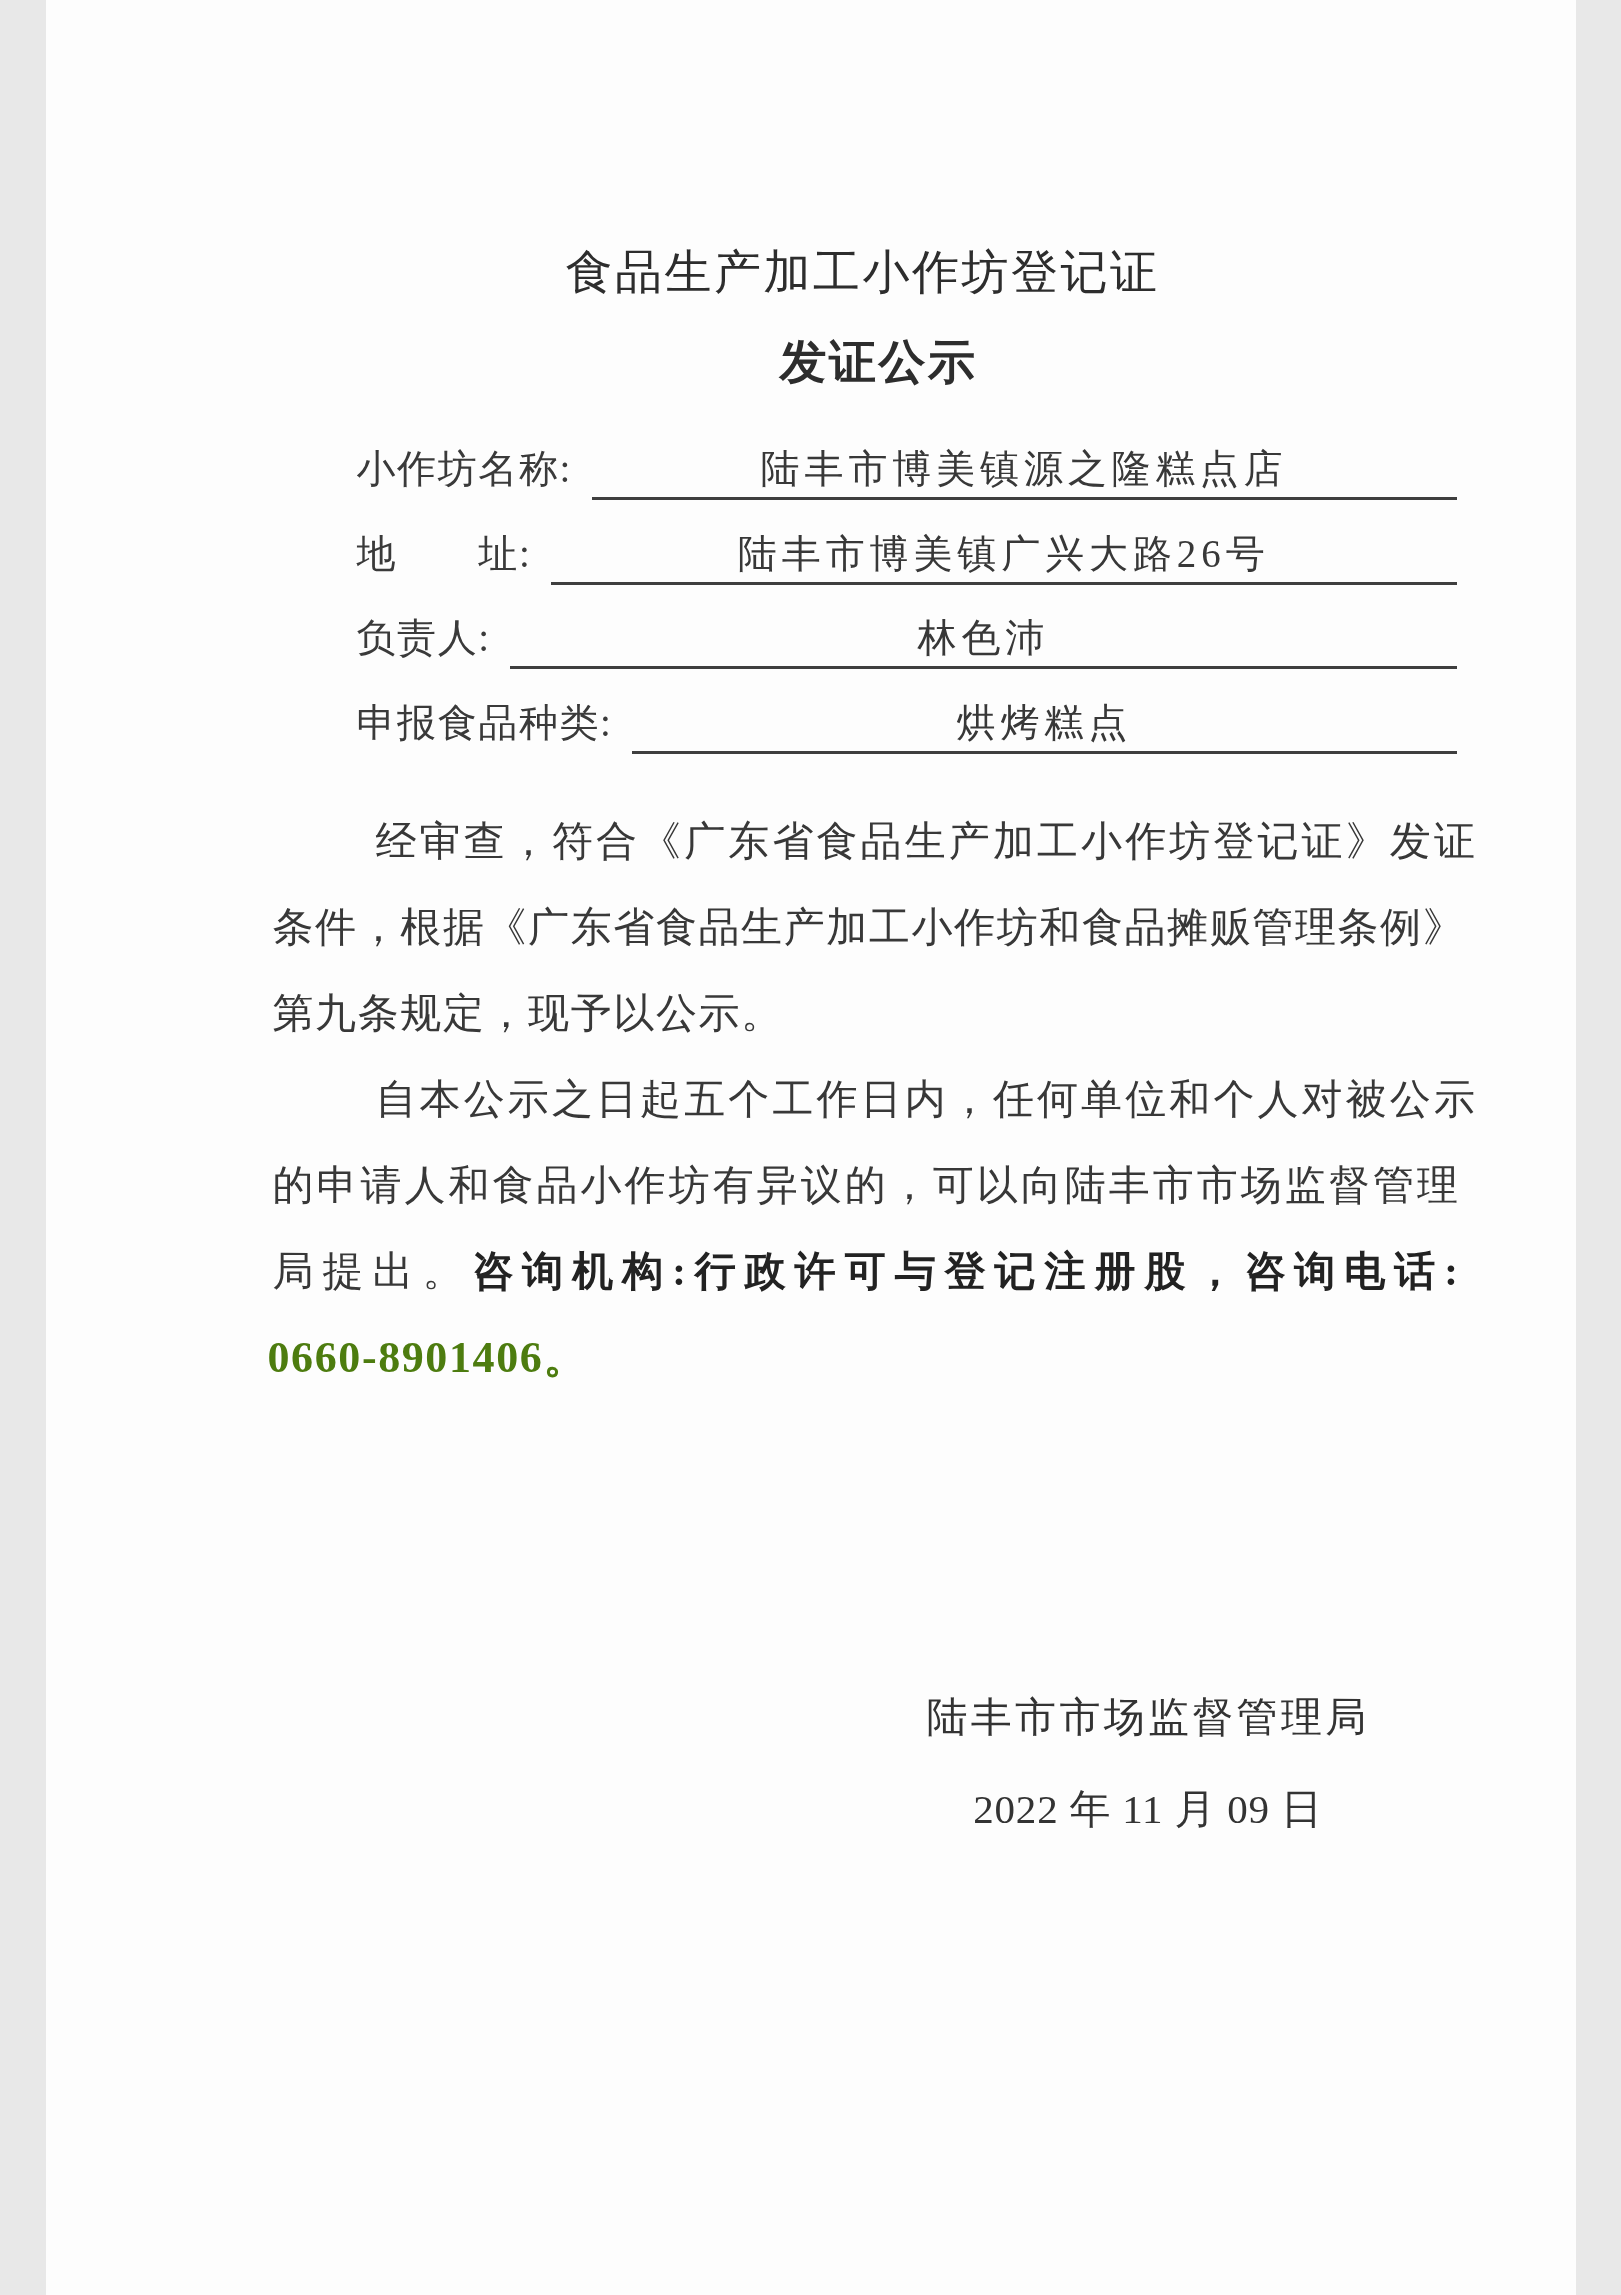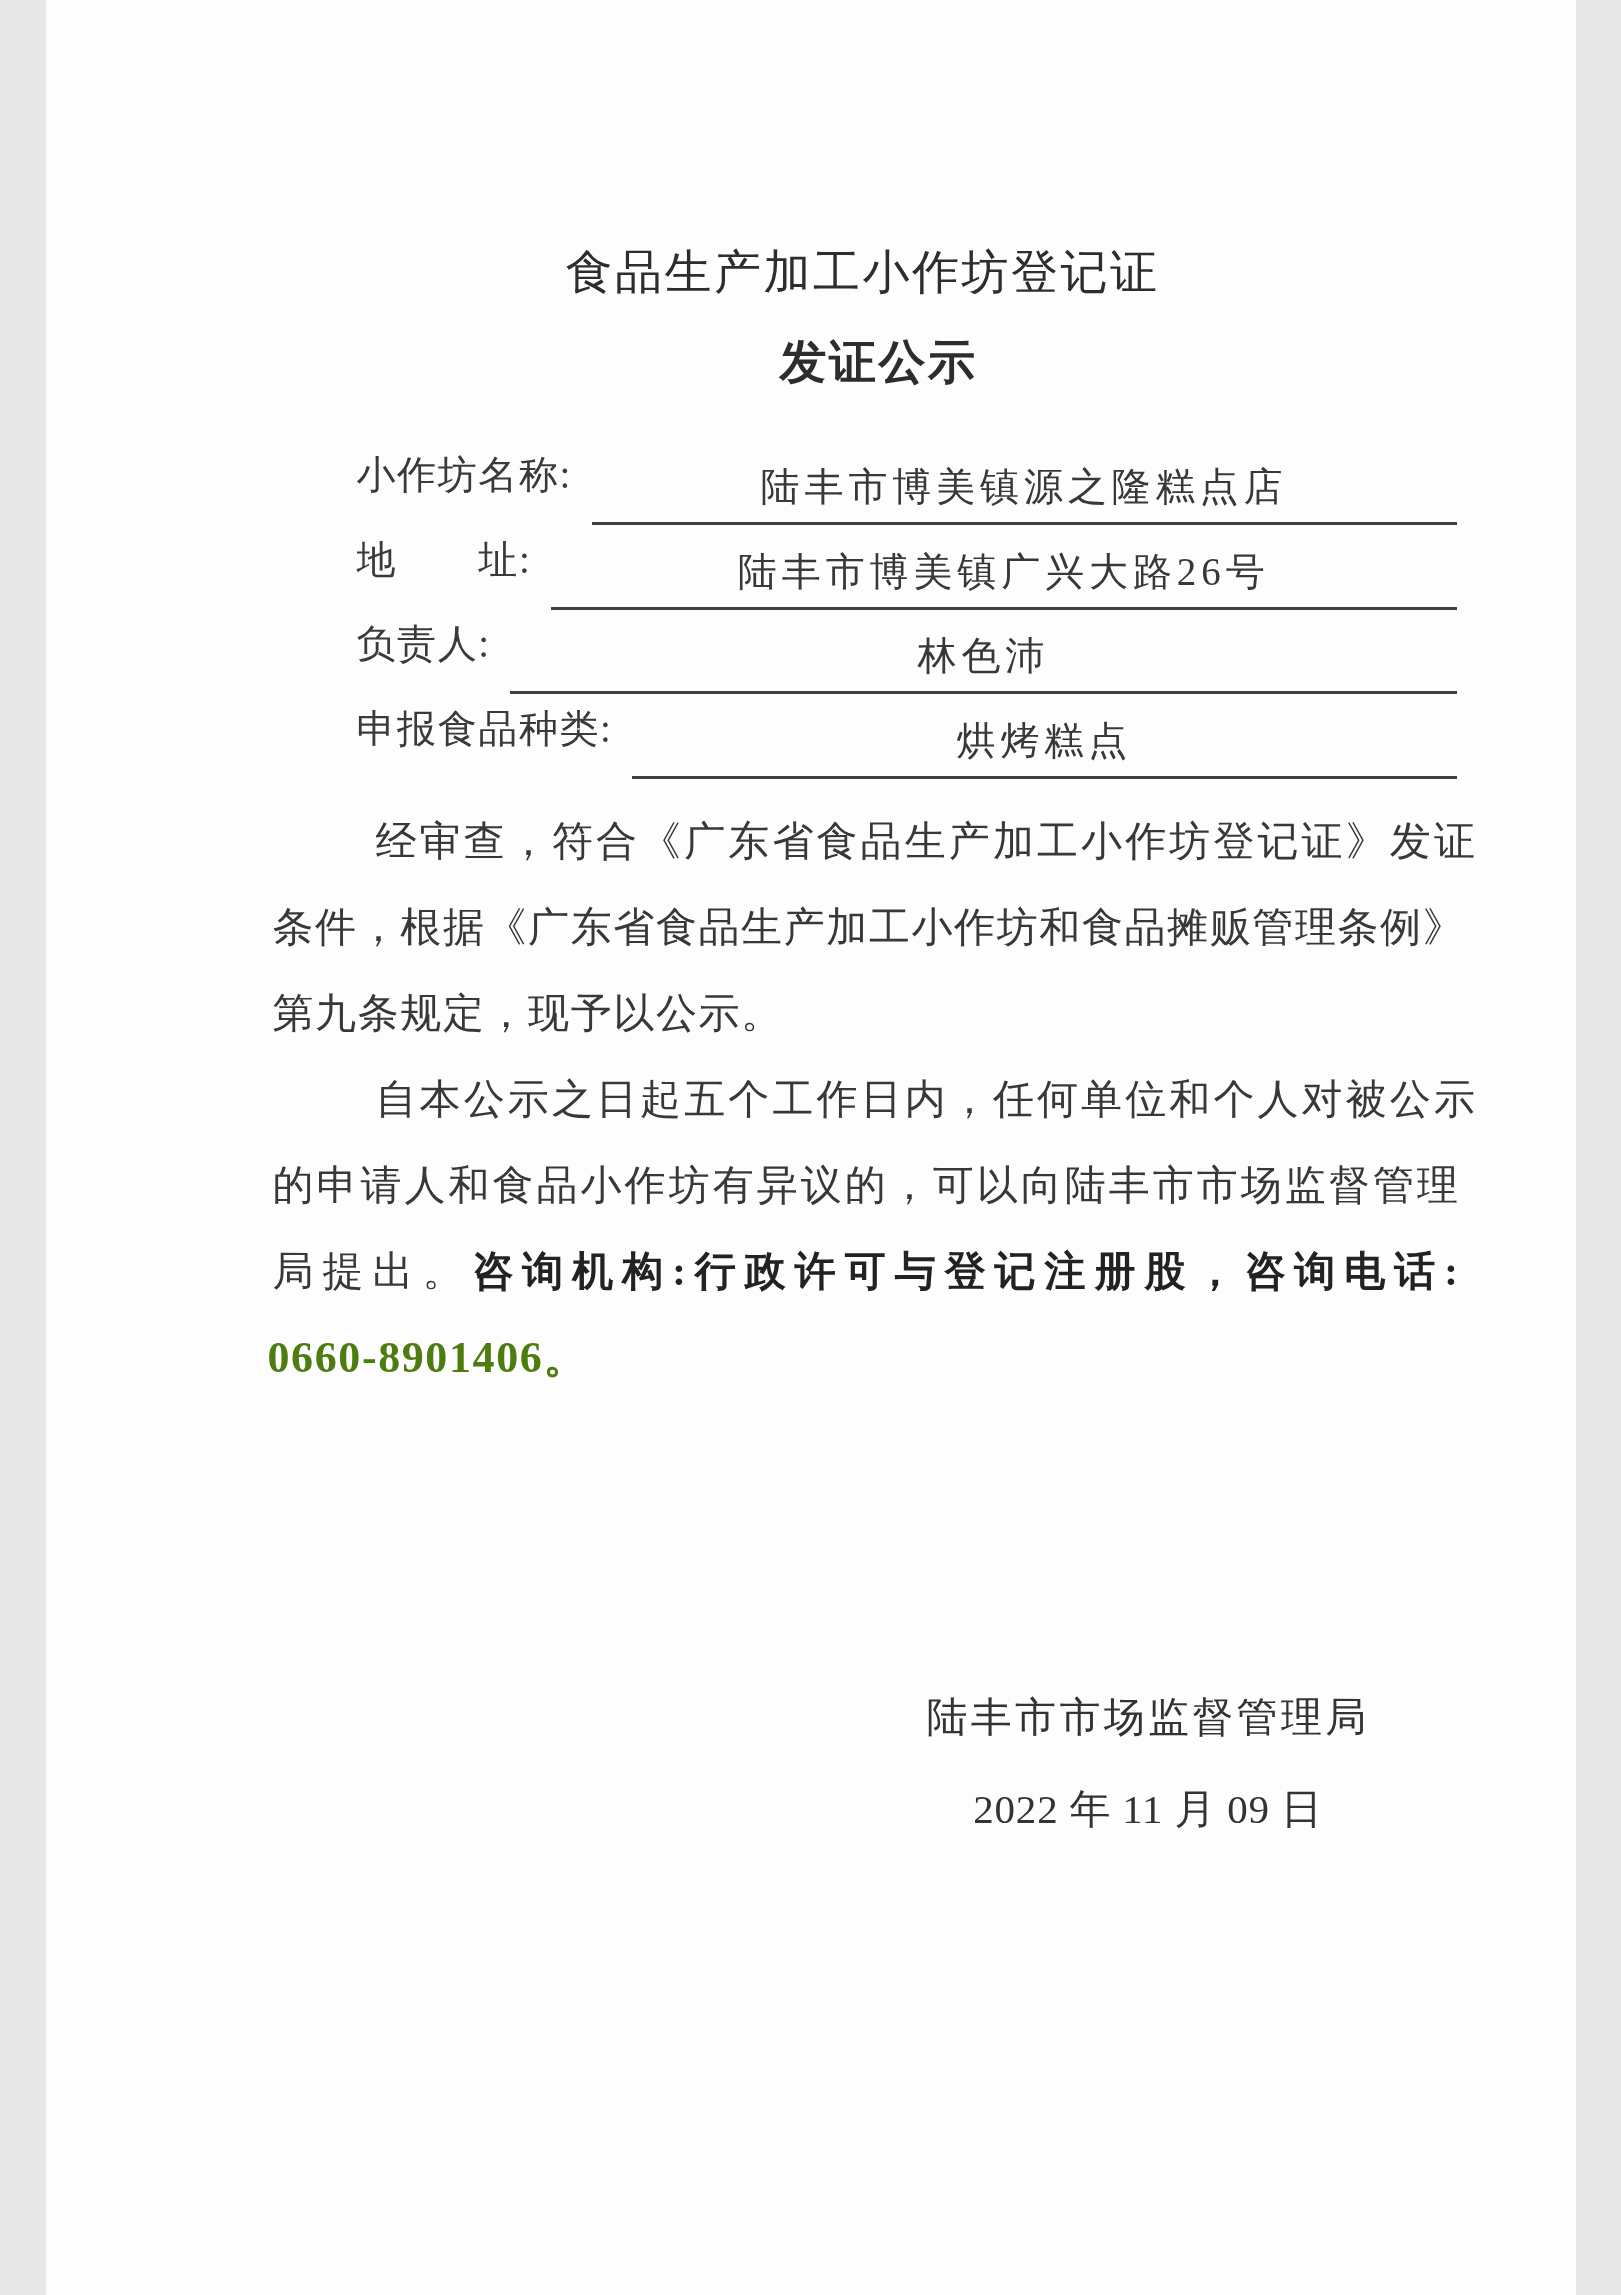--- a/index.html
+++ b/index.html
@@ -39,44 +39,43 @@
     font-weight: bold;
   }
   .fields {
     position: absolute;
     left: 311px;
     top: 446px;
     width: 1100px;
   }
   .field-row {
     display: flex;
-    align-items: center;
+    align-items: flex-start;
     height: 60px;
     margin-bottom: 24.5px; 
   }
   .field-label {
     font-size: 39px;
     line-height: 46px;
     letter-spacing: 1.6px;
     white-space: pre;
     padding-bottom: 1.6px;
     padding-right: 19.6px;
     color: #3a3a3a;
   }
   .field-value {
     flex: 1;
     border-bottom: 3.3px solid #3f3f3f;
     text-align: center;
     font-size: 39px;
     line-height: 46px;
     letter-spacing: 4.9px;
-    padding-bottom: 12px;
+    padding-bottom: 5px;
     white-space: nowrap;
     color: #383838;
-    margin-top: 37px;
   }
   .bline {
     position: absolute;
     left: 227px;
     width: 1187px;
     height: 49px;
     font-size: 41px;
     line-height: 49px;
     letter-spacing: 1.6px;
     text-align: justify;

